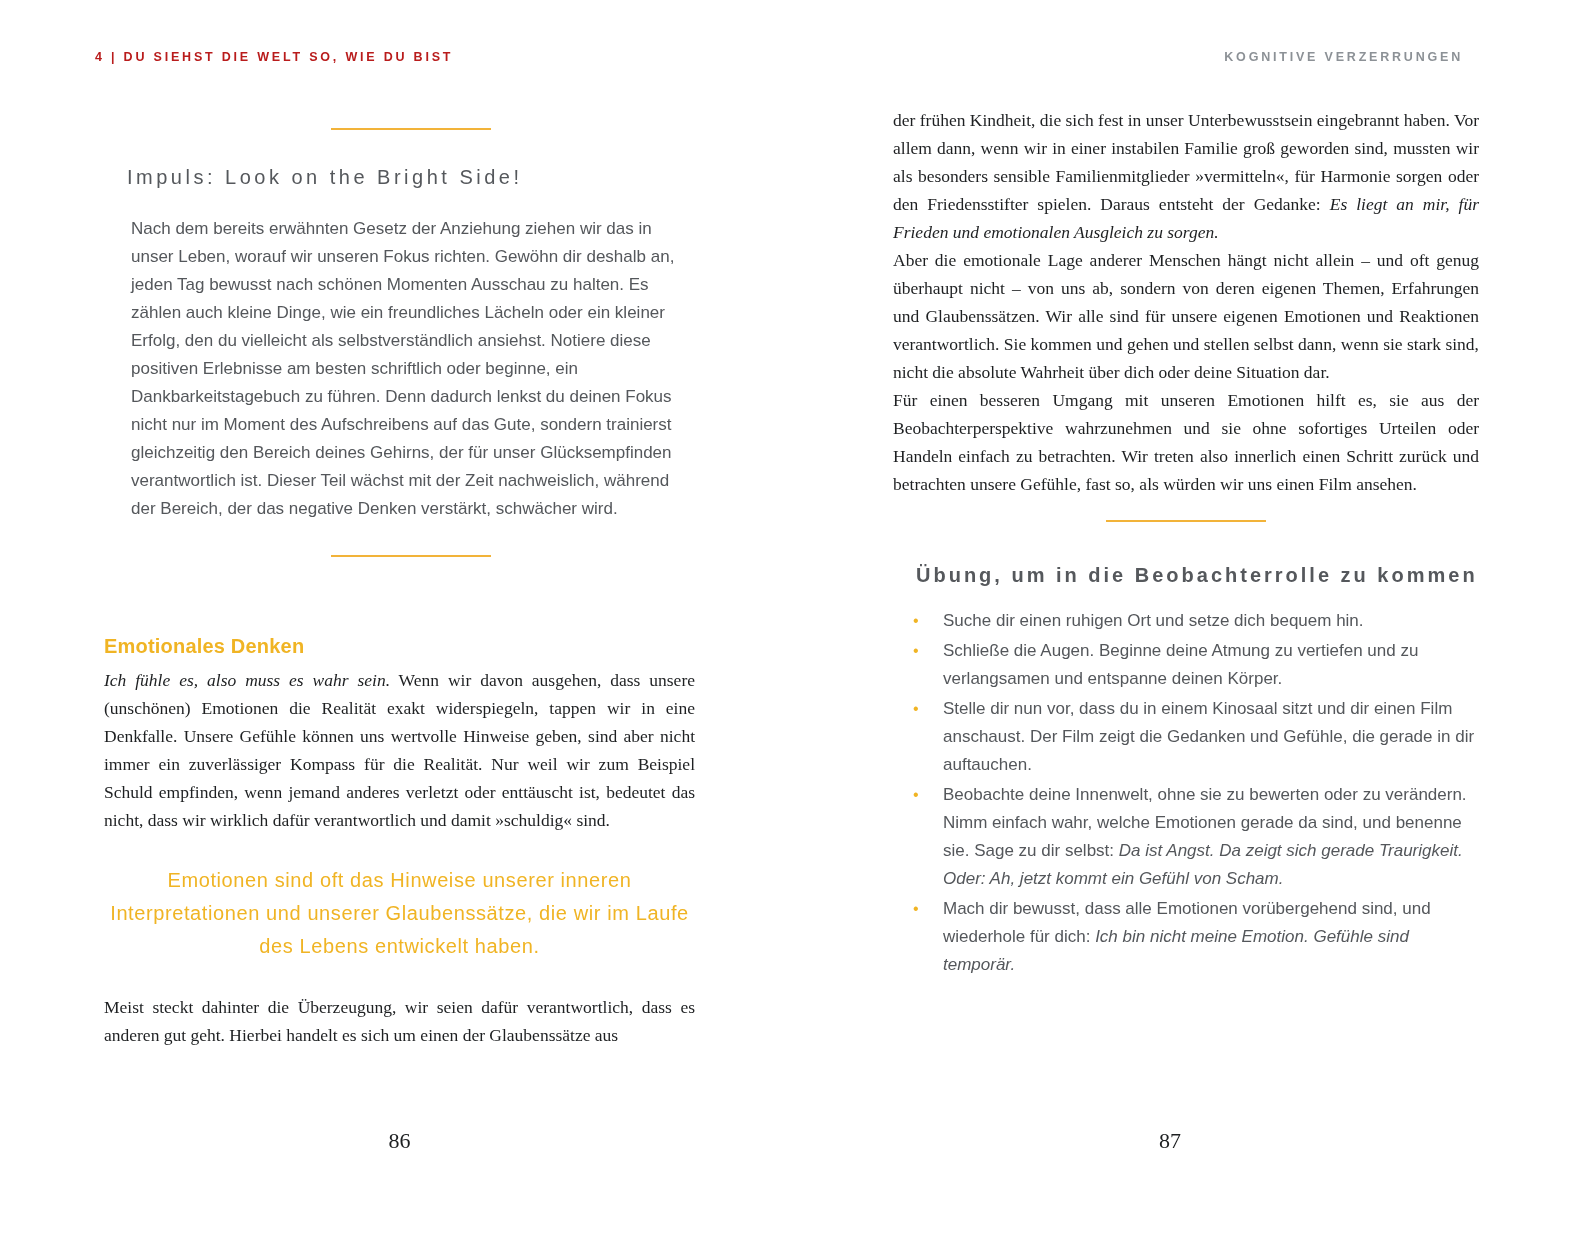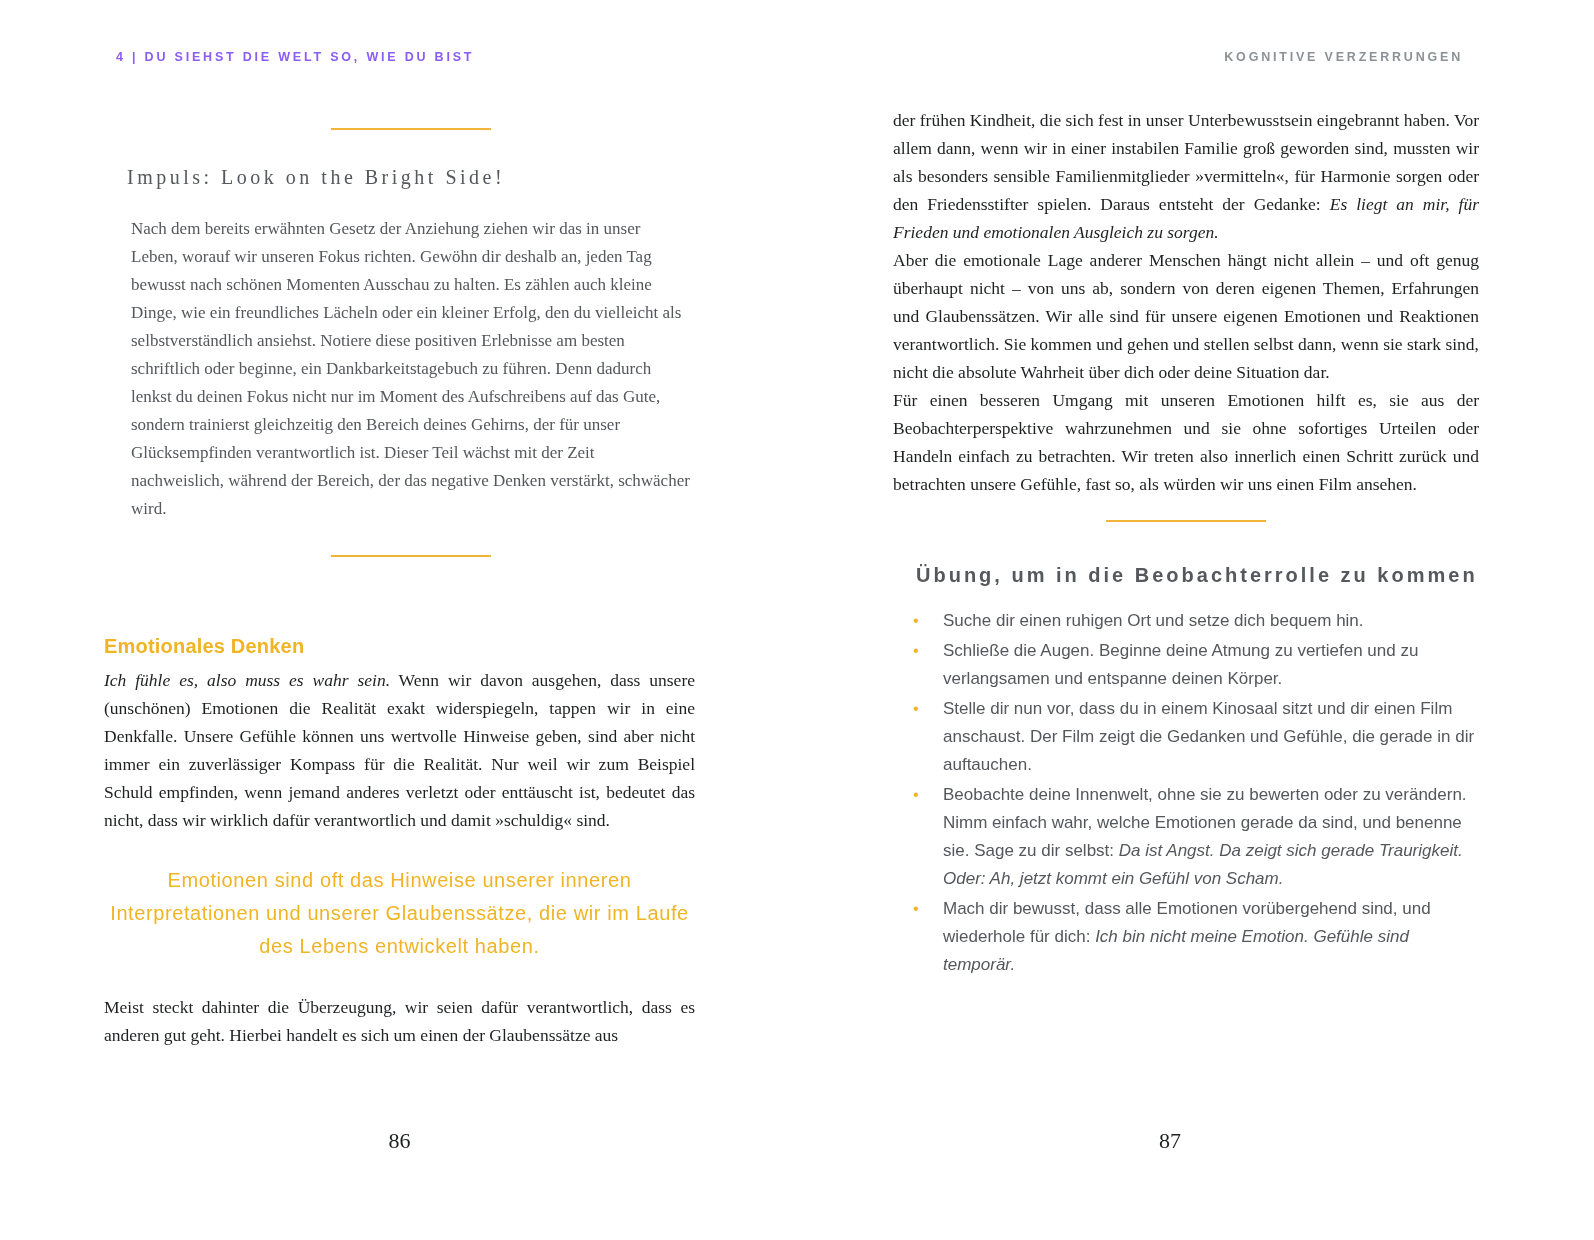--- a/index.html
+++ b/index.html
@@ -10,32 +10,32 @@
     overflow:hidden;
     font-family:"Liberation Sans", sans-serif;
     -webkit-font-smoothing:antialiased;
   }
   
   .run-head{
     position:absolute;top:50px;
     font-size:12.5px;font-weight:bold;letter-spacing:2.8px;
     white-space:nowrap;
   }
-  .run-head.left{left:116px;color:#8b5cf6;}
+  .run-head.left{left:95px;color:#b91c1c;}
   .run-head.right{right:131px;color:#8C9196;}
 
   
   .col{position:absolute;top:112px;}
   .col.left{left:104px;width:591px;}
   .col.right{left:877px;width:586px;top:106px;margin-left:16px;}
 
   .divider{width:160px;height:2px;background:#F2B339;margin:0 auto;border:none;}
 
   
-  .impuls{padding-left:23px;font-family:Liberation Serif, serif;}
+  .impuls{padding-left:23px;}
   .impuls .divider{margin:16px auto 36px auto;}
   .impuls .divider.bottom{margin:32px auto 0 auto;}
   .impuls-heading{
     font-size:20px;font-weight:400;color:#55585C;
     letter-spacing:3.5px;margin:0 0 26px 0;
   }
   .sans-body{
     font-size:17px;line-height:28px;color:#54575B;
     margin:4px;text-align:left;
   }

